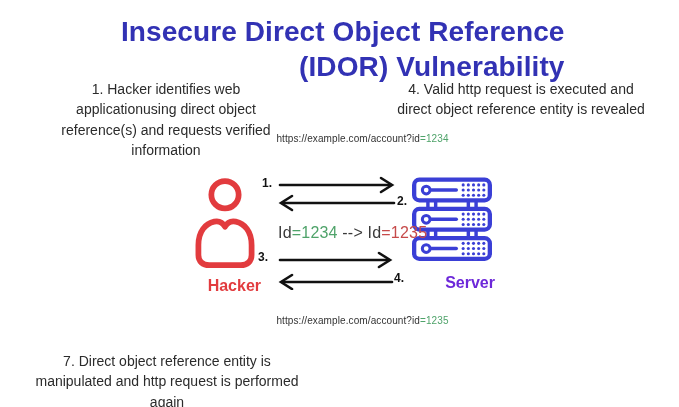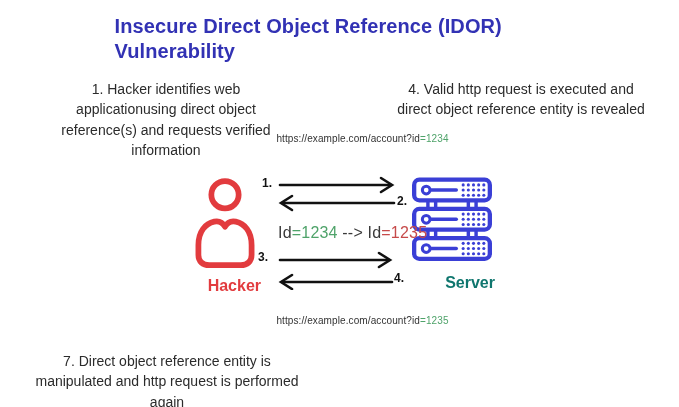--- a/index.html
+++ b/index.html
@@ -10,22 +10,22 @@
     background: #ffffff;
     font-family: "Liberation Sans", sans-serif;
     overflow: hidden;
   }
   .title {
     position: absolute;
     top: 14px;
     left: 50%;
     transform: translateX(-50%);
     width: 450px;
-    text-align: left;
-    font-size: 20px;
+    text-align: right;
+    font-size: 28px;
     line-height: 1.25;
     font-weight: 700;
     color: #3232b4;
     letter-spacing: 0.1px;
   }
   .step {
     position: absolute;
     font-size: 14px;
     line-height: 1.45;
     color: #2b2b2b;
@@ -56,21 +56,21 @@
     align-items: flex-end;
   }
   .actor-hacker { left: 183px; top: 176px; width: 78px; }
   .actor-server { left: 405px; top: 177px; width: 90px; }
   .actor-label {
     margin-top: 5px;
     font-size: 16px;
     font-weight: 700;
   }
   .actor-hacker .actor-label { color: #e23b3e; }
-  .actor-server .actor-label { color: #0f766e; margin-left: 22px; }
+  .actor-server .actor-label { color: #6d28d9; margin-left: 22px; }
   .arrows-svg {
     position: absolute;
     left: 250px;
     top: 170px;
     width: 160px;
     height: 120px;
   }
   .arrow-num {
     position: absolute;
     font-size: 12px;

